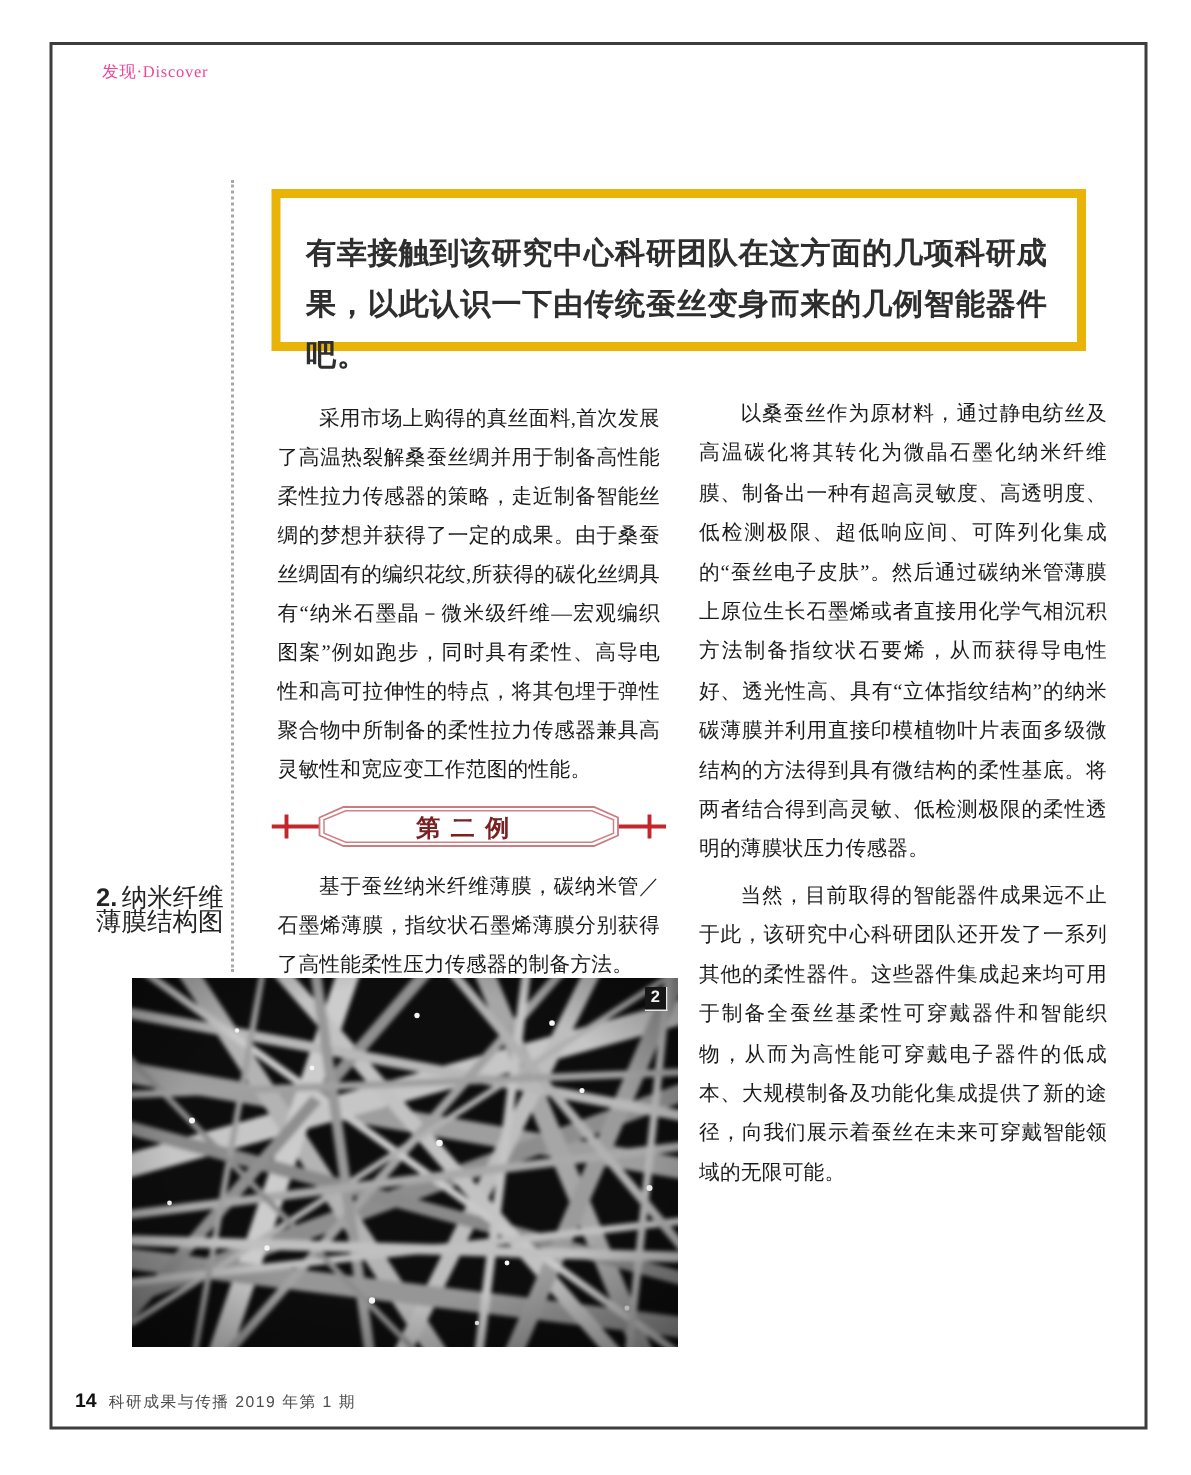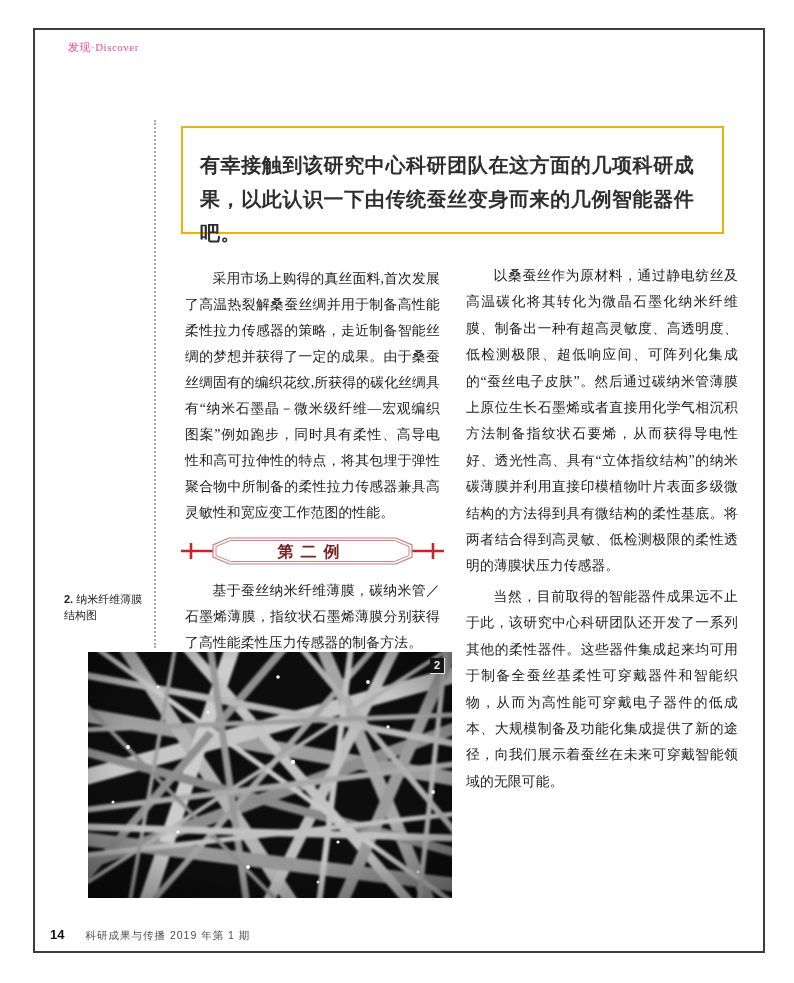--- a/index.html
+++ b/index.html
@@ -15,21 +15,21 @@
   .section-header{
     position:absolute;left:68px;top:40px;font-size:11px;color:#ec4899;
     letter-spacing:0.5px;font-family:"Liberation Serif","DejaVu Serif",serif;
   }
   .stitch-line{
     position:absolute;left:154px;top:120px;height:528px;width:0;
     border-left:2px dotted #a9a9a9;
   }
   .intro-box{
     position:absolute;left:181px;top:126px;width:543px;height:108px;
-    border:2px solid #eab308;box-sizing:border-box;
+    border:6px solid #eab308;box-sizing:border-box;
     padding:20px 16px 0 17px;
     font-family:"Liberation Sans","DejaVu Sans",sans-serif;
     font-weight:bold;font-size:20px;line-height:34px;color:#2e2e2e;
     letter-spacing:0.6px;
   }
   .col-left{
     position:absolute;left:181px;top:262px;width:263px;
   }
   .col-right{
     position:absolute;left:462px;top:259px;width:280px;
@@ -38,38 +38,38 @@
   .badge-wrap svg{display:block;}
   .badge2{margin-top:10px;}
   .body-text{
     font-size:13.8px;line-height:26px;text-align:justify;
     text-indent:2em;margin:4px;color:#1b1b1b;letter-spacing:0.15px;
   }
   .col-right .body-text{line-height:26.4px;}
   .caption{
     position:absolute;left:64px;top:591px;width:86px;
     font-family:"Liberation Sans","DejaVu Sans",sans-serif;
-    font-size:11px;line-height:16px;color:#232323;
+    font-size:17px;line-height:16px;color:#232323;
   }
   .caption .cap-num{font-weight:bold;margin-right:3px;}
   .sem-figure{
     position:absolute;left:88px;top:652px;width:364px;height:246px;
     background:#0d0d0d;overflow:hidden;
   }
   .fig-marker{
     position:absolute;top:6px;right:7px;background:#161616;color:#f4f4f4;
     font-family:"Liberation Sans","DejaVu Sans",sans-serif;
     font-size:11px;font-weight:bold;line-height:15px;padding:0 4px;
     border-right:1px solid #e8e8e8;border-bottom:1px solid #e8e8e8;
   }
   .footer{
     position:absolute;left:50px;top:925px;
     font-family:"Liberation Sans","DejaVu Sans",sans-serif;
   }
-  .footer .page-num{font-size:13px;font-weight:bold;color:#111;margin-right:21px;}
+  .footer .page-num{font-size:13px;font-weight:bold;color:#111;margin-right:8px;}
   .footer .journal{font-size:10.5px;color:#4d4d4d;letter-spacing:1px;}
   .badge-text{
     font-family:"Liberation Serif","DejaVu Serif",serif;font-weight:bold;
     letter-spacing:7px;font-size:16px;
   }
 </style>
 </head>
 <body>
 
 <div class="page-border"></div>

